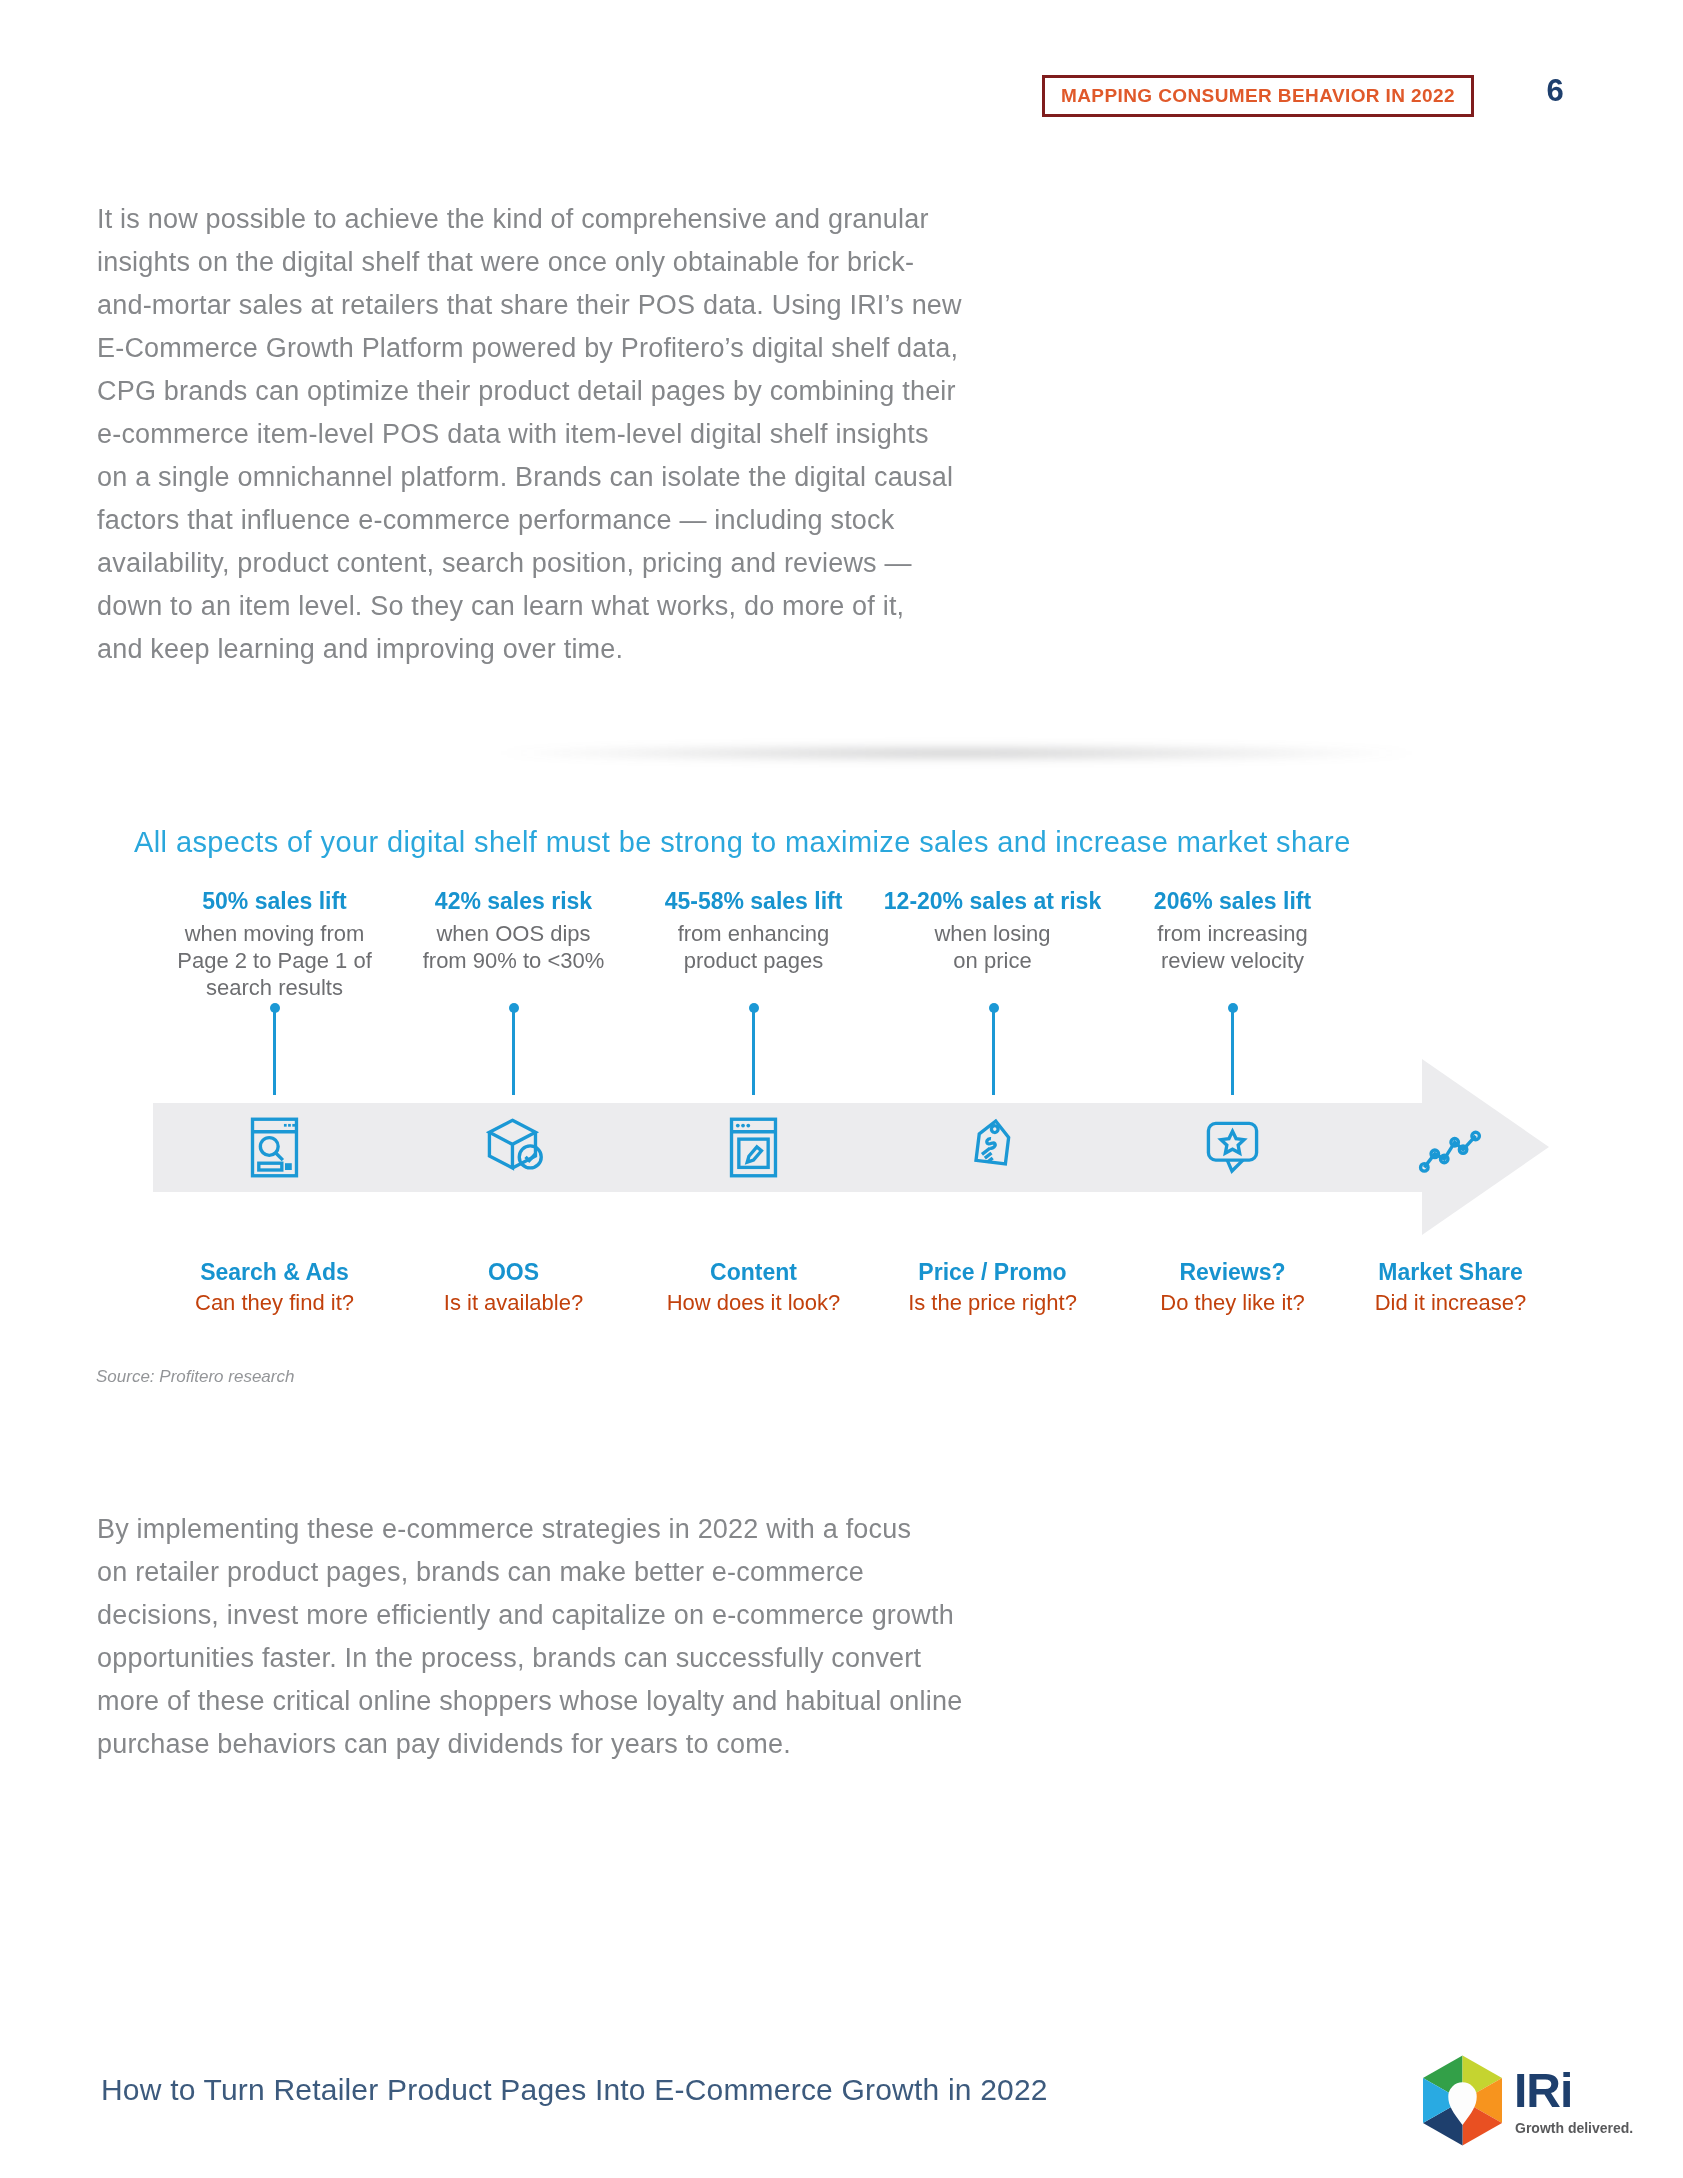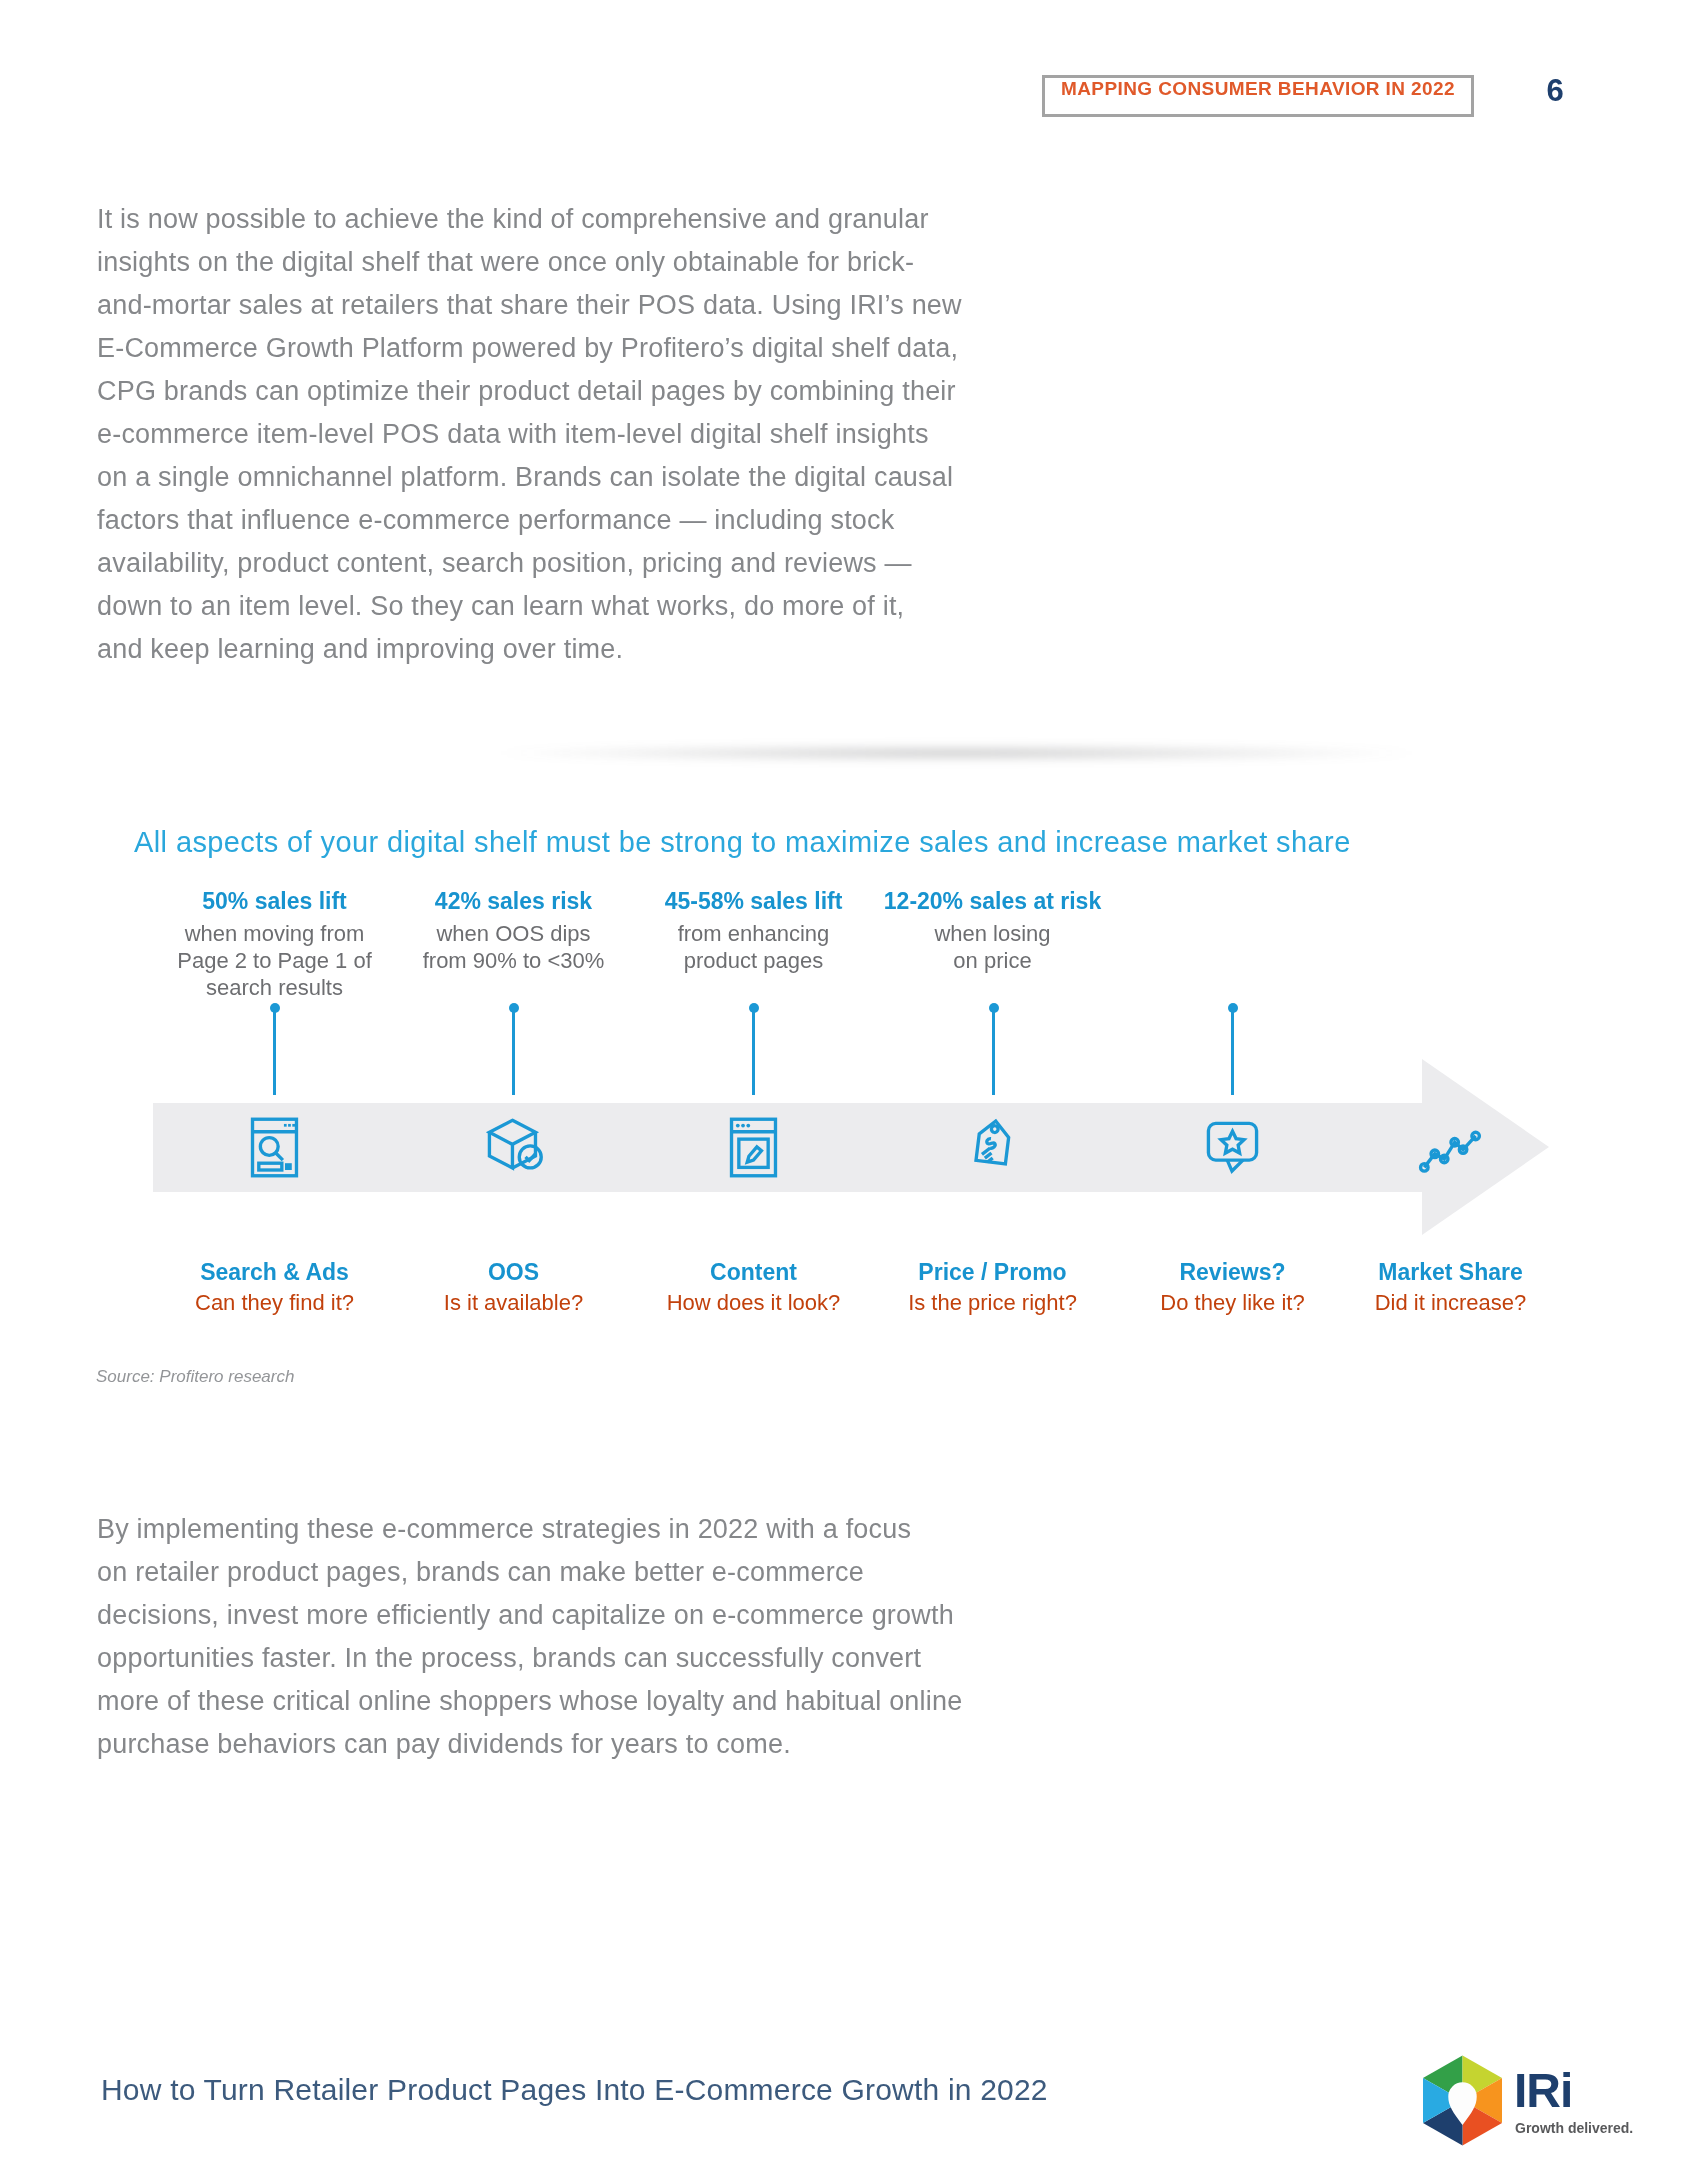--- a/index.html
+++ b/index.html
@@ -4,22 +4,22 @@
 <style>
   html,body { margin:0; padding:0; background:#ffffff; }
   .page {
     position:relative; width:1683px; height:2178px; background:#ffffff;
     font-family:"Liberation Sans", sans-serif; overflow:hidden;
   }
 
   
   .header-tag-box {
     position:absolute; left:1042px; top:75px; width:432px; height:42px;
-    border:3px solid #a3a3a3; box-sizing:border-box;
-    display:flex; align-items:flex-start; justify-content:center;
+    border:3px solid #7f1d1d; box-sizing:border-box;
+    display:flex; align-items:center; justify-content:center;
   }
   .header-tag { color:#e0592a; font-weight:700; font-size:19px; letter-spacing:0.4px; white-space:nowrap; }
   .page-number { position:absolute; left:1530px; top:73px; width:50px; text-align:center;
     color:#1e3f6d; font-weight:700; font-size:31px; }
 
   
   .body-par {
     position:absolute; left:97px; color:#85878a; font-size:27px; line-height:43px;
     white-space:pre-line; letter-spacing:0.2px;
   }
@@ -108,20 +108,25 @@
   <div class="stat" style="left:615px;">
     <div class="stat-value">45-58% sales lift</div>
     <div class="stat-desc">from enhancing
 product pages</div>
   </div>
   <div class="stat" style="left:854px;">
     <div class="stat-value">12-20% sales at risk</div>
     <div class="stat-desc">when losing
 on price</div>
   </div>
+  <div class="stat" style="left:1094px;">
+    <div class="stat-value">206% sales lift</div>
+    <div class="stat-desc">from increasing
+review velocity</div>
+  </div>
 
   <div class="pin" style="left:273px;"></div>
   <div class="pin" style="left:512px;"></div>
   <div class="pin" style="left:752px;"></div>
   <div class="pin" style="left:992px;"></div>
   <div class="pin" style="left:1231px;"></div>
 
   <div class="band"></div>
   <div class="arrowhead"></div>
 

